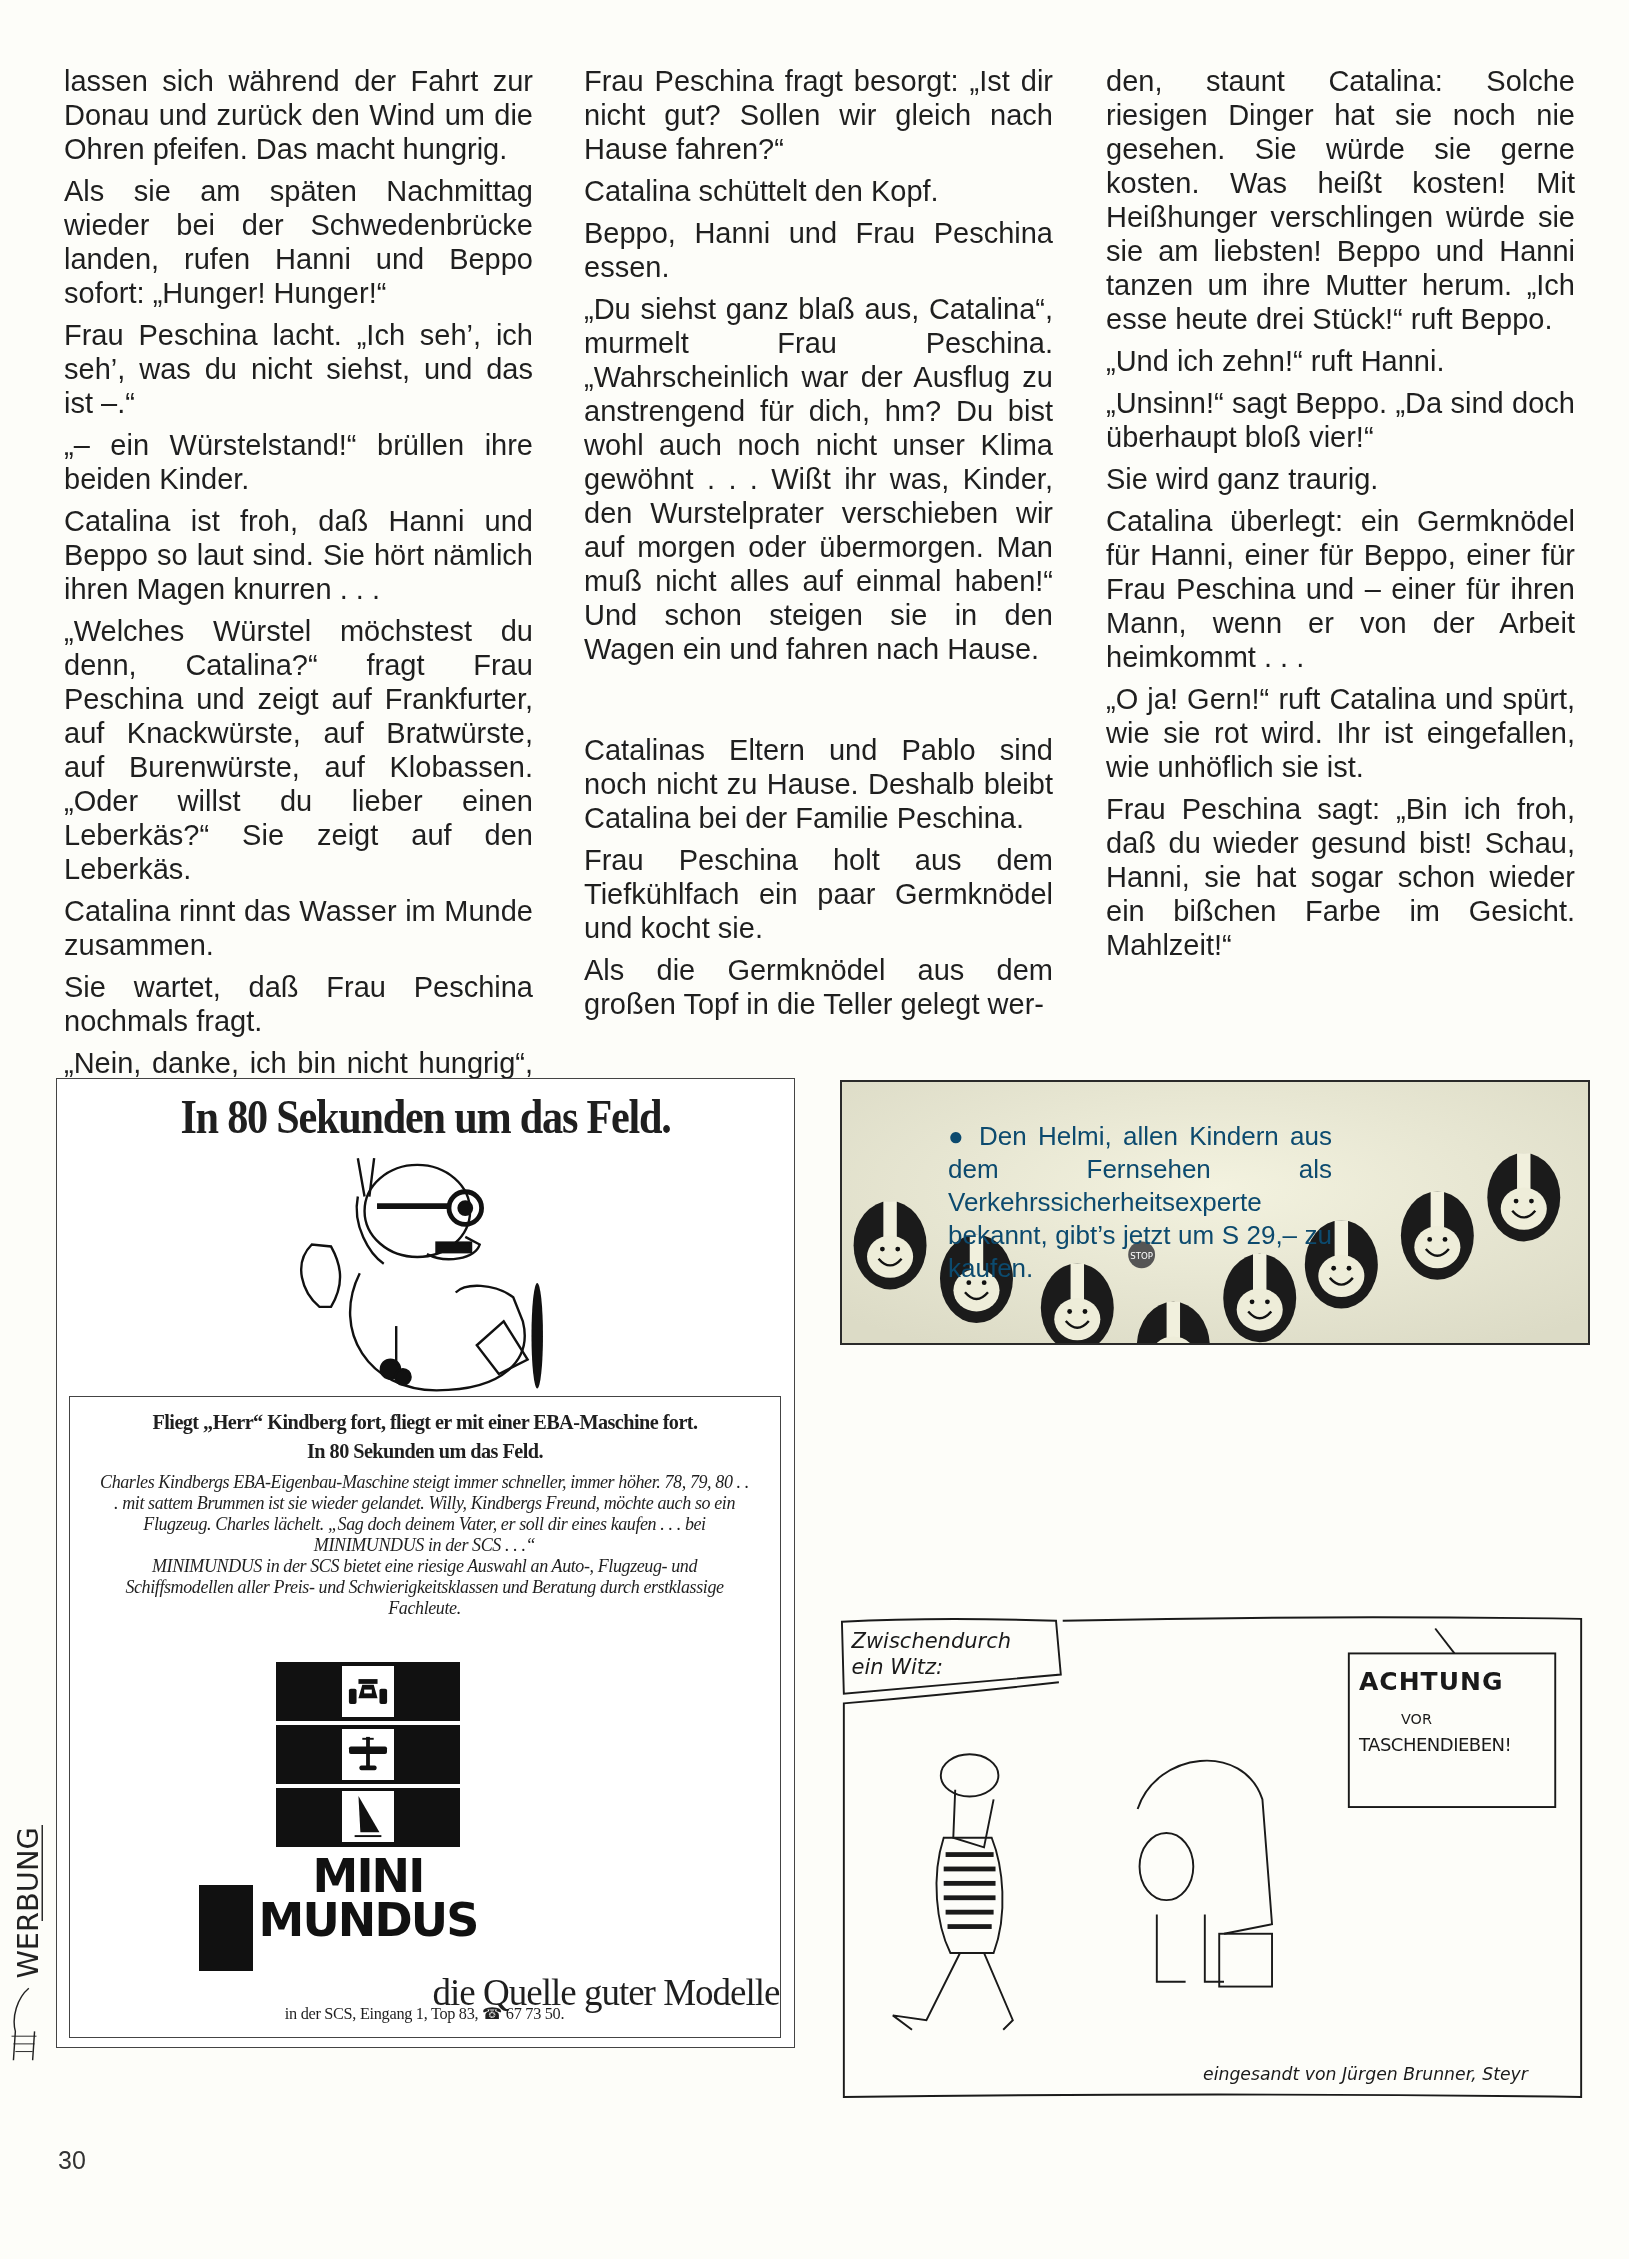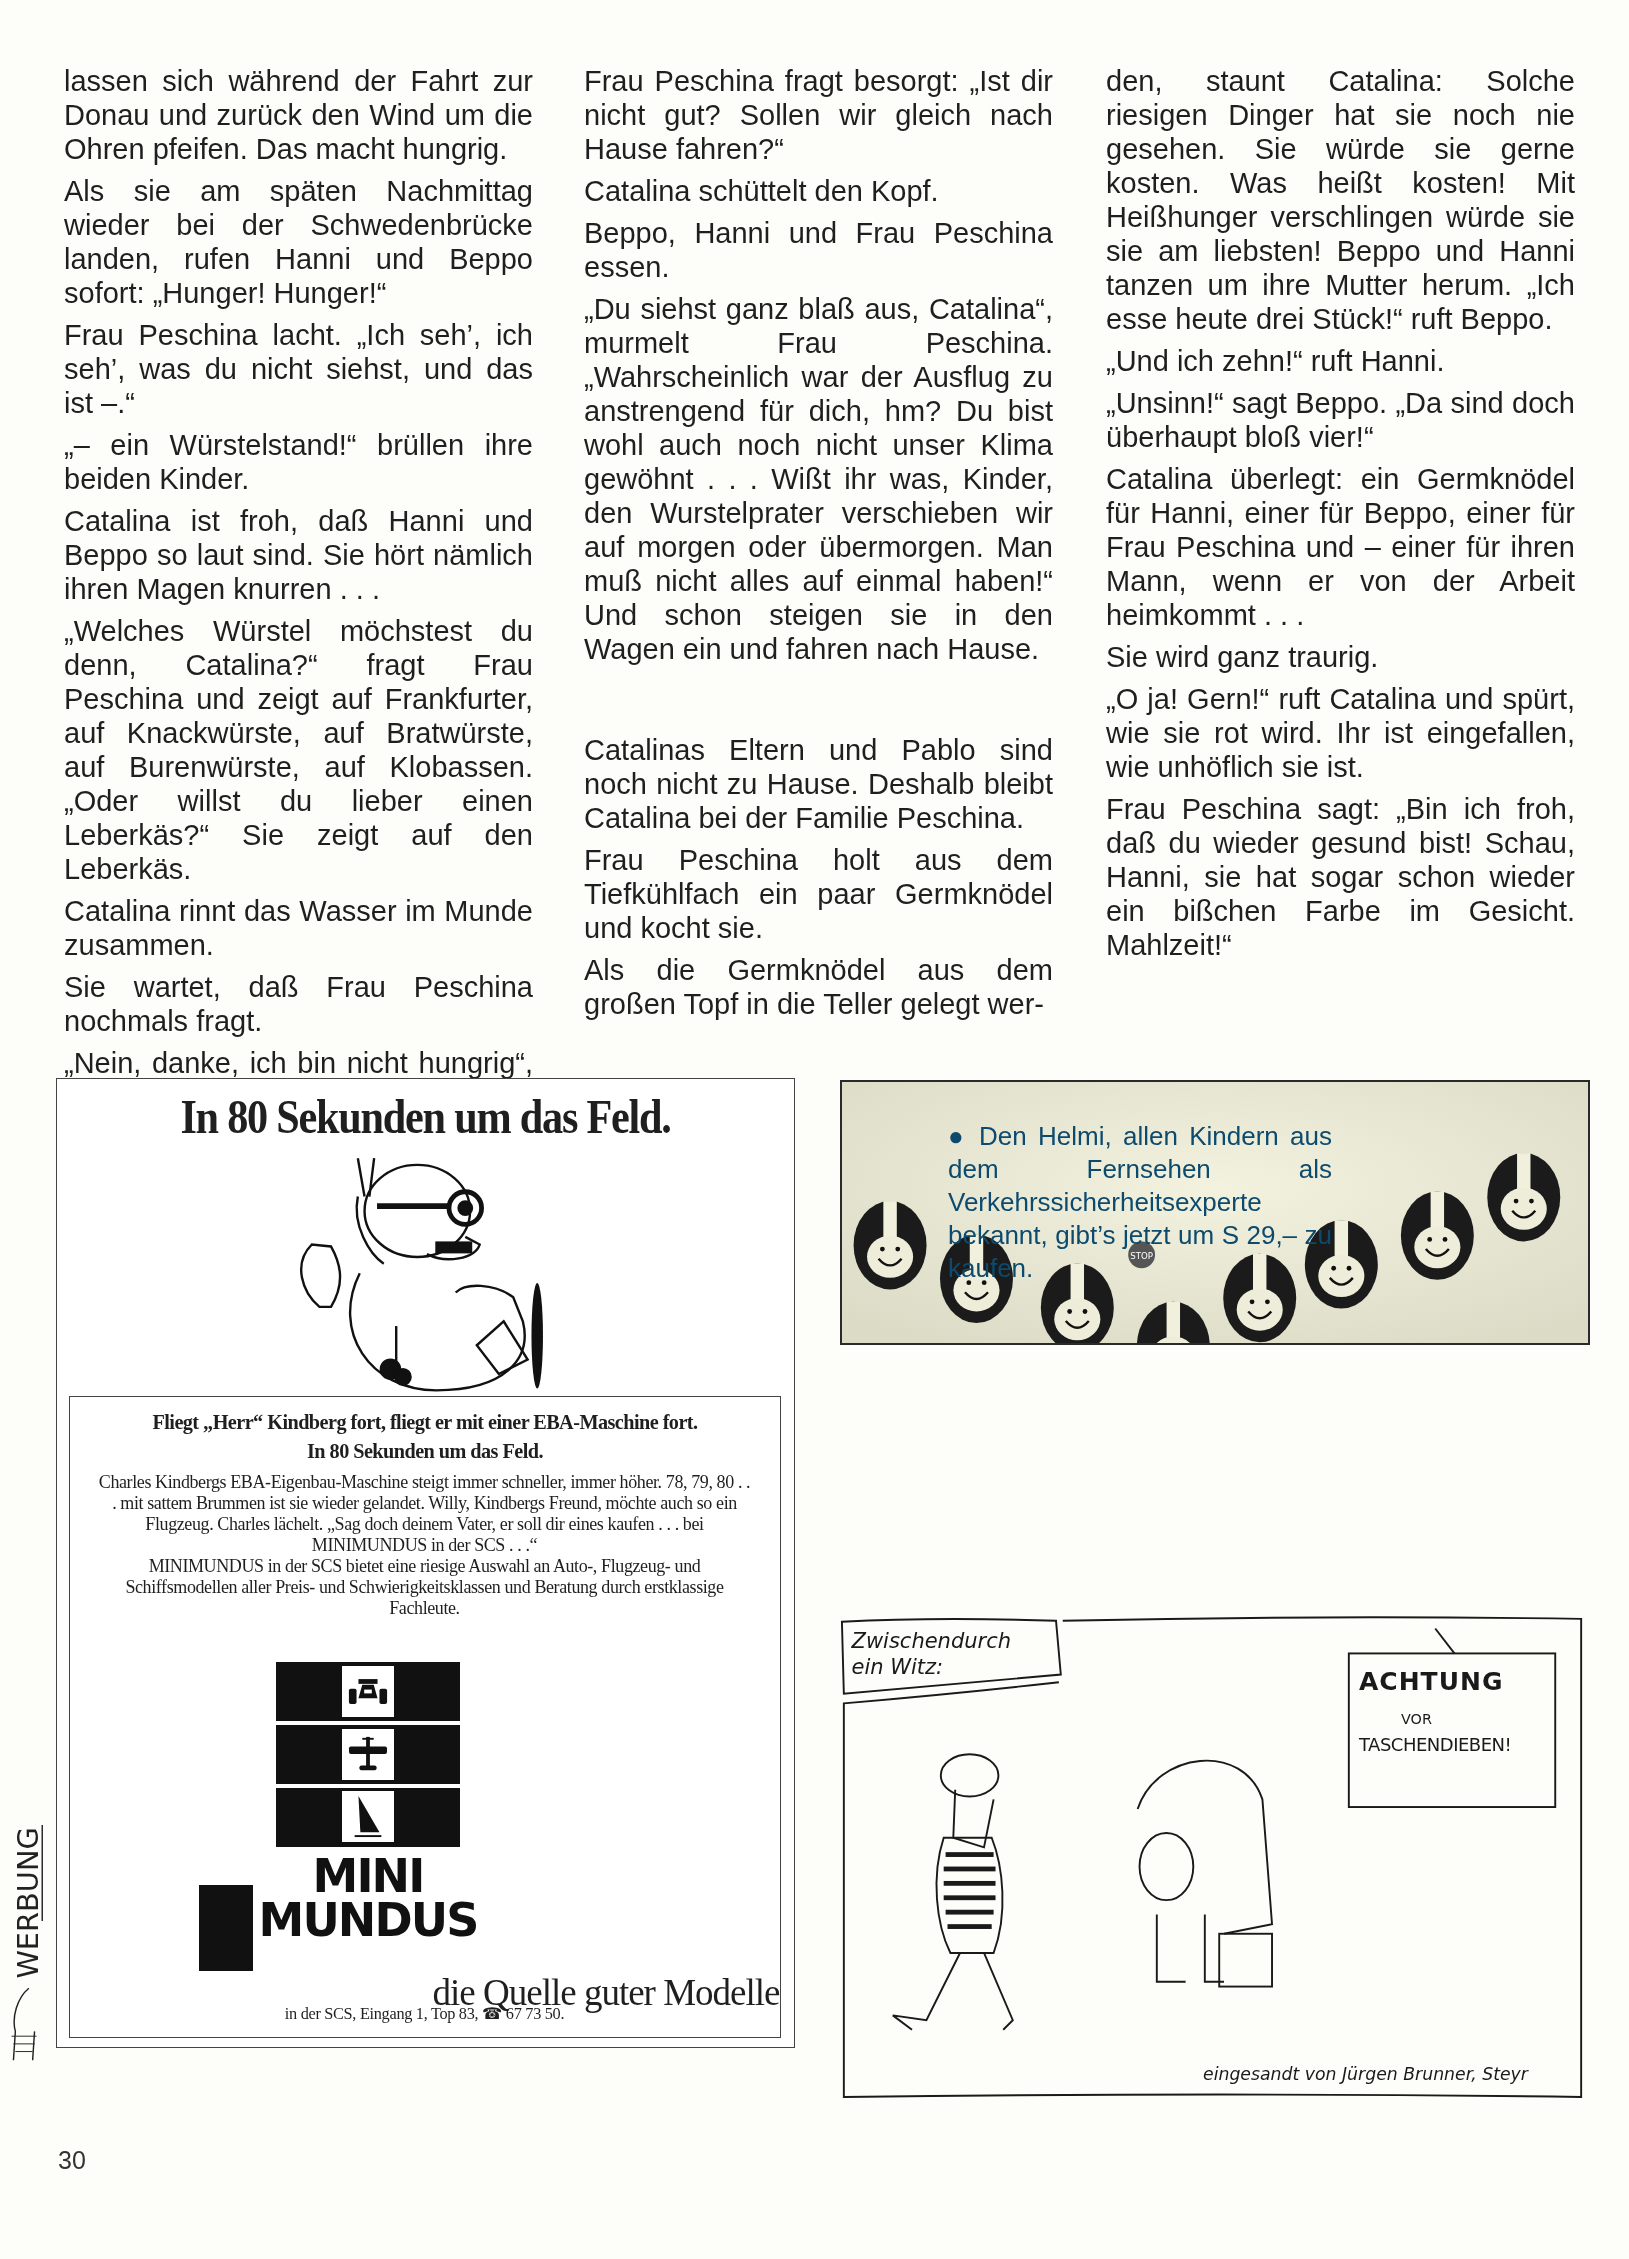--- a/index.html
+++ b/index.html
@@ -28,21 +28,21 @@
     transform: scaleX(0.88);
   }
   #pilot { position: absolute; left: 216px; top: 60px; width: 327px; height: 259px; }
   #ad-inner {
     position: absolute; left: 11.5px; top: 317px; width: 712px; height: 642px;
     border: 1.9px solid #444; box-sizing: border-box; text-align: center;
     font-family: "Liberation Serif", serif;
   }
   #ad-inner .sub1 { margin-top: 11.5px; font-weight: bold; font-size: 22px; letter-spacing: -0.6px; transform: scaleX(0.92); }
   #ad-inner .sub2 { font-weight: bold; font-size: 22px; letter-spacing: -0.6px; margin-top: 3.8px; transform: scaleX(0.92); }
-  #ad-inner .body { font-size: 18px; line-height: 21px; margin: 7.7px 29px 0; letter-spacing: -0.4px; }
+  #ad-inner .body { font-size: 18px; line-height: 21px; margin: 7.7px 29px 0; letter-spacing: -0.4px; font-style: italic; }
   #ad-inner .body p { margin: 0; }
   #icon-stack { position: absolute; left: 206px; top: 265px; width: 184px; }
   .icon-box { height: 59px; background: #111; margin-bottom: 3.8px; position: relative; }
   .icon-box .win { position: absolute; left: 66px; top: 3.8px; width: 52px; height: 51px; background: #fff; display:flex; align-items:center; justify-content:center; }
   #logo { position: absolute; left: 129px; top: 463px; width: 250px; height: 115px; }
   .logo-block { position: absolute; left: 0; top: 25px; width: 54px; height: 86px; background: #111; }
   .logo-text { position: absolute; left: 60px; top: -5.8px; font-family: "DejaVu Sans", sans-serif; font-weight: bold; font-size: 46px; line-height: 44px; letter-spacing: -1.9px; color: #111; }
   #tagline { position: absolute; left: 0; right: 0; top: 574px; font-size: 37px; letter-spacing: -1px; text-align: right; }
   #address { position: absolute; left: 0; right: 0; top: 607px; font-size: 16.3px; letter-spacing: -0.3px; }
   #werbung { position: absolute; left: 0; top: 1825px; width: 48px; height: 240px; }
@@ -92,22 +92,22 @@
     <p>Beppo, Hanni und Frau Peschina essen.</p>
     <p>„Du siehst ganz blaß aus, Catalina“, murmelt Frau Peschina. „Wahrscheinlich war der Ausflug zu anstrengend für dich, hm? Du bist wohl auch noch nicht unser Klima gewöhnt . . . Wißt ihr was, Kinder, den Wurstelprater verschieben wir auf morgen oder übermorgen. Man muß nicht alles auf einmal haben!“ Und schon steigen sie in den Wagen ein und fahren nach Hause.</p>
     <p class="gap">Catalinas Eltern und Pablo sind noch nicht zu Hause. Deshalb bleibt Catalina bei der Familie Peschina.</p>
     <p>Frau Peschina holt aus dem Tiefkühlfach ein paar Germknödel und kocht sie.</p>
     <p>Als die Germknödel aus dem großen Topf in die Teller gelegt wer-</p>
   </div>
 <div class="col" id="col3">
     <p>den, staunt Catalina: Solche riesigen Dinger hat sie noch nie gesehen. Sie würde sie gerne kosten. Was heißt kosten! Mit Heißhunger verschlingen würde sie sie am liebsten! Beppo und Hanni tanzen um ihre Mutter herum. „Ich esse heute drei Stück!“ ruft Beppo.</p>
     <p>„Und ich zehn!“ ruft Hanni.</p>
     <p>„Unsinn!“ sagt Beppo. „Da sind doch überhaupt bloß vier!“</p>
+    <p>Sie wird ganz traurig.</p>
     <p>Catalina überlegt: ein Germknödel für Hanni, einer für Beppo, einer für Frau Peschina und – einer für ihren Mann, wenn er von der Arbeit heimkommt . . .</p>
-    <p>Sie wird ganz traurig.</p>
     <p>„O ja! Gern!“ ruft Catalina und spürt, wie sie rot wird. Ihr ist eingefallen, wie unhöflich sie ist.</p>
     <p>Frau Peschina sagt: „Bin ich froh, daß du wieder gesund bist! Schau, Hanni, sie hat sogar schon wieder ein bißchen Farbe im Gesicht. Mahlzeit!“</p>
   </div>
 
 <div id="ad-minimundus">
   <div class="headline">In 80 Sekunden um das Feld.</div>
   <svg id="pilot" viewBox="0 0 340 270">
     <g fill="none" stroke="#111" stroke-width="2.5">
       <path d="M90 140 C 60 200, 100 262, 170 262 C 240 262, 270 230, 260 190 L 250 165 C 230 150, 200 150, 190 160"></path>
       <ellipse cx="150" cy="75" rx="55" ry="48"></ellipse>

